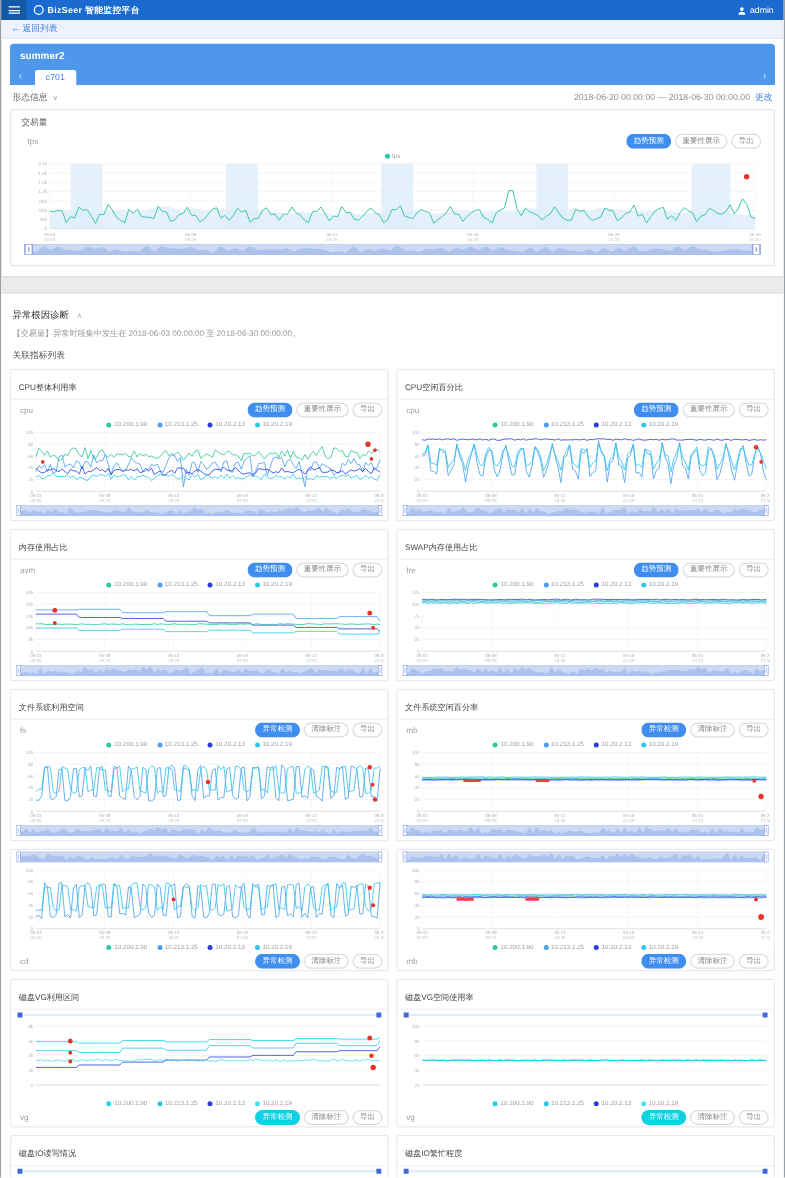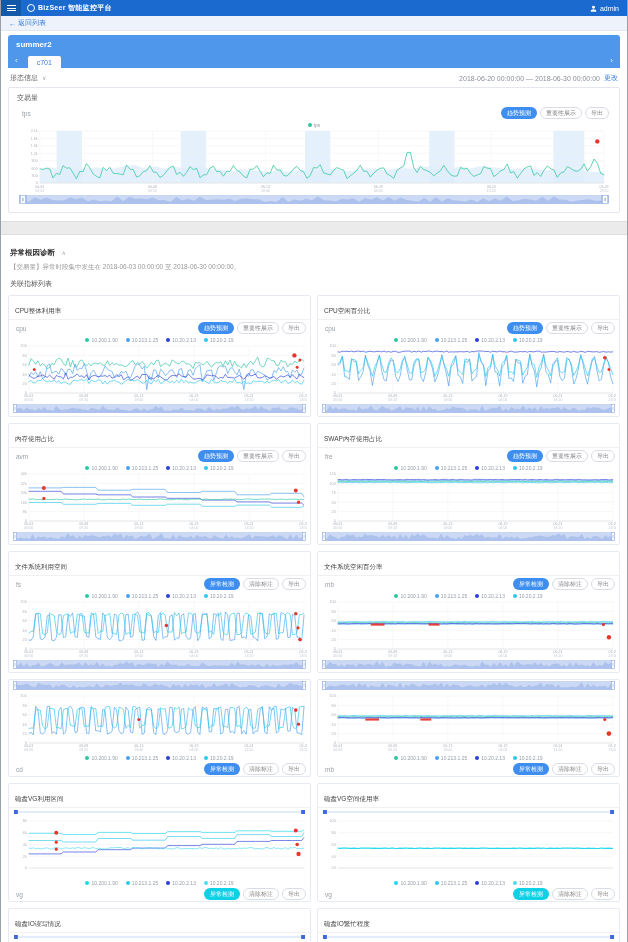--- a/index.html
+++ b/index.html
@@ -27,21 +27,21 @@
   .inforow{display:flex;align-items:center;padding:5px 9px 4px;font-size:7px;color:#666}
   .caret{color:#aaa;margin-left:2px;font-size:6px}
   .daterange{margin-left:auto;color:#8a8f99}
   .changelink{color:#3b7fe0;margin-left:4px;text-decoration:none}
   
   .section1{margin:0 7px;border:1px solid #e4e8ee;border-radius:2px;padding:4px 6px 5px;background:#fff}
   .sec-title{font-size:7px;color:#555;display:block;margin:1px 0 2px 2px}
   .grayband{height:12px;background:#ebebeb;margin-top:8px;border-top:1px solid #dedede;border-bottom:1px solid #dedede}
   
   .diag{padding:6px 9px 2px;background:#fff}
-  .diag-title{font-size:7.5px;font-weight:bold;color:#333}
+  .diag-title{font-size:7.5px;font-weight:normal;color:#333}
   .diag-desc{font-size:6.5px;color:#999;margin-top:4px}
   .diag-list{font-size:7px;color:#555;margin-top:7px}
   
   #metrics-grid{display:grid;grid-template-columns:1fr 1fr;gap:6px;padding:4px 7px 0;background:#fff}
   .panel{border:1px solid #e7eaf0;background:#fff;border-radius:2px;overflow:hidden}
   .p-head{border-bottom:1px solid #f0f1f4;padding:3px 6px 2px}
   .p-title{font-size:6.5px;color:#444}
   .p-controls{display:flex;align-items:center;padding:2px 4px 1px}
   .p-sub{font-size:6.5px;color:#9aa0a8;margin-left:3px}
   .p-btns{margin-left:auto;display:flex;gap:3px;align-items:center}

